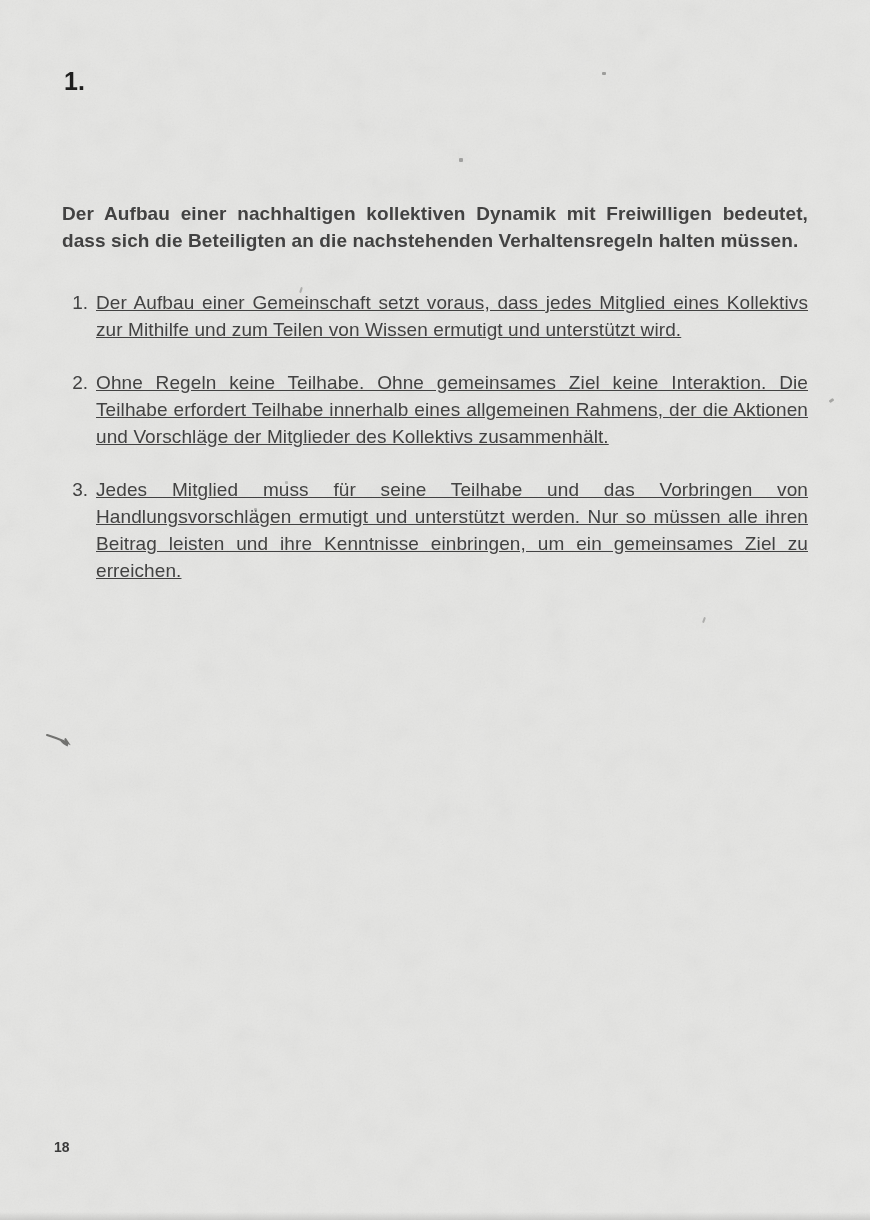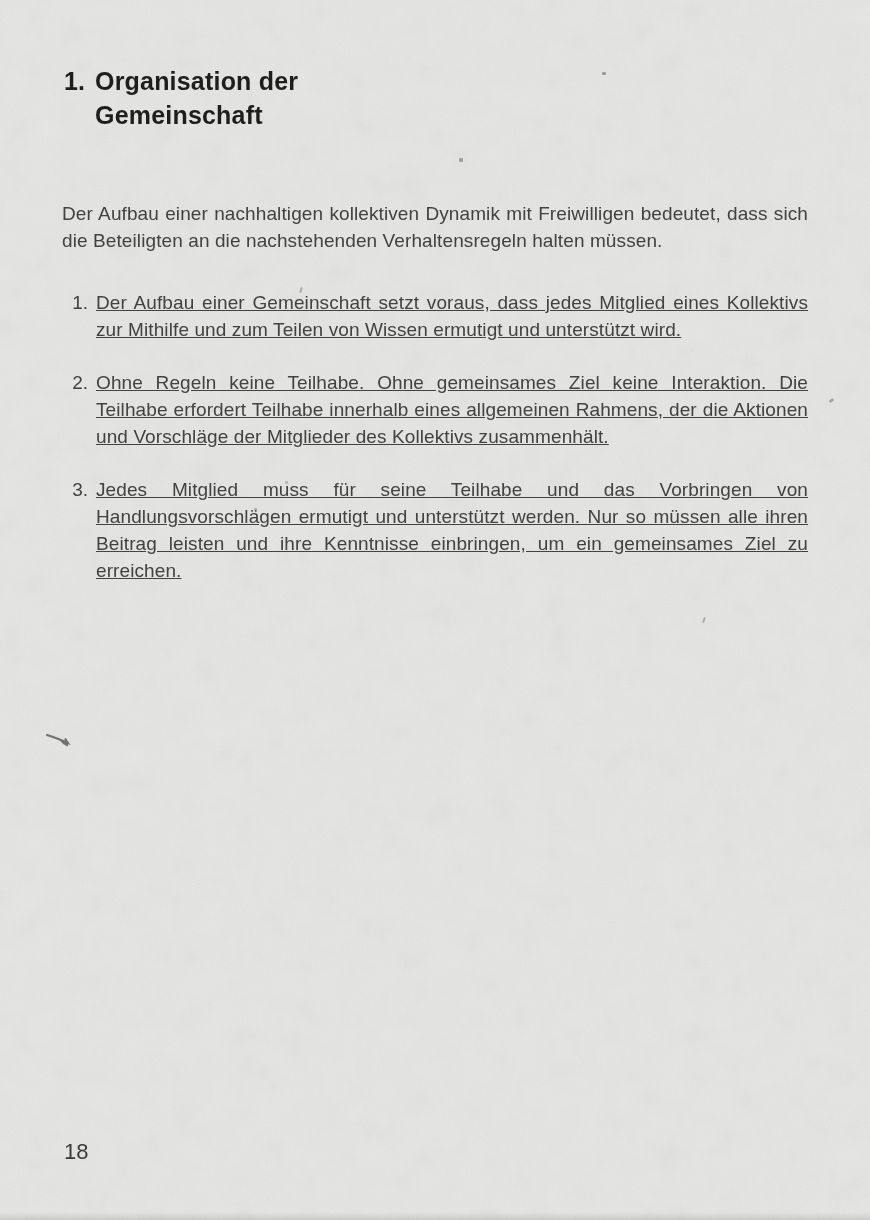--- a/index.html
+++ b/index.html
@@ -50,20 +50,21 @@
   .intro {
     position: absolute;
     top: 181px;
     left: 62px;
     width: 746px;
     font-size: 19px;
     line-height: 27px;
     text-align: justify;
     letter-spacing: 0.1px;
     hyphens: none;
+    font-weight: bold;
   }
   .rules {
     position: absolute;
     top: 289px;
     left: 62px;
     width: 746px;
     font-size: 19px;
     line-height: 27px;
   }
   .rule {
@@ -80,23 +81,24 @@
     margin-left: 8px;
     width: 712px;
     text-align: justify;
     letter-spacing: 0.1px;
     hyphens: none;
     text-decoration: underline;
   }
   .page-number {
     position: absolute;
     top: 1139px;
-    left: 64px;
-    font-size: 22px;
+    left: 54px;
+    font-size: 14px;
     color: #3a3a3a;
+    font-weight: bold;
   }
   .pen-mark {
     position: absolute;
     top: 728px;
     left: 44px;
     pointer-events: none;
   }
   .speck {
     position: absolute;
     background: #8b8b89;
@@ -135,21 +137,20 @@
       <feColorMatrix in="n" type="saturate" values="0"></feColorMatrix>
     </filter>
     <rect width="870" height="1220" filter="url(#paperCoarse)" opacity="0.07"></rect>
     <rect width="870" height="1220" filter="url(#paperFine)" opacity="0.06"></rect>
   </svg>
 
   <div class="content">
 
     <div class="heading">
       <span class="num">1.</span>
-      <span class="txt">Organisation der Gemeinschaft</span>
     </div>
 
     <p class="intro">Der Aufbau einer nachhaltigen kollektiven Dynamik mit Freiwilligen bedeutet, dass sich die Beteiligten an die nachstehenden Verhaltensregeln halten müssen.</p>
 
     <div class="rules">
       <div class="rule">
         <span class="num">1.</span>
         <span class="txt">Der Aufbau einer Gemeinschaft setzt voraus, dass jedes Mitglied eines Kollektivs zur Mithilfe und zum Teilen von Wissen ermutigt und unterstützt wird.</span>
       </div>
       <div class="rule">

